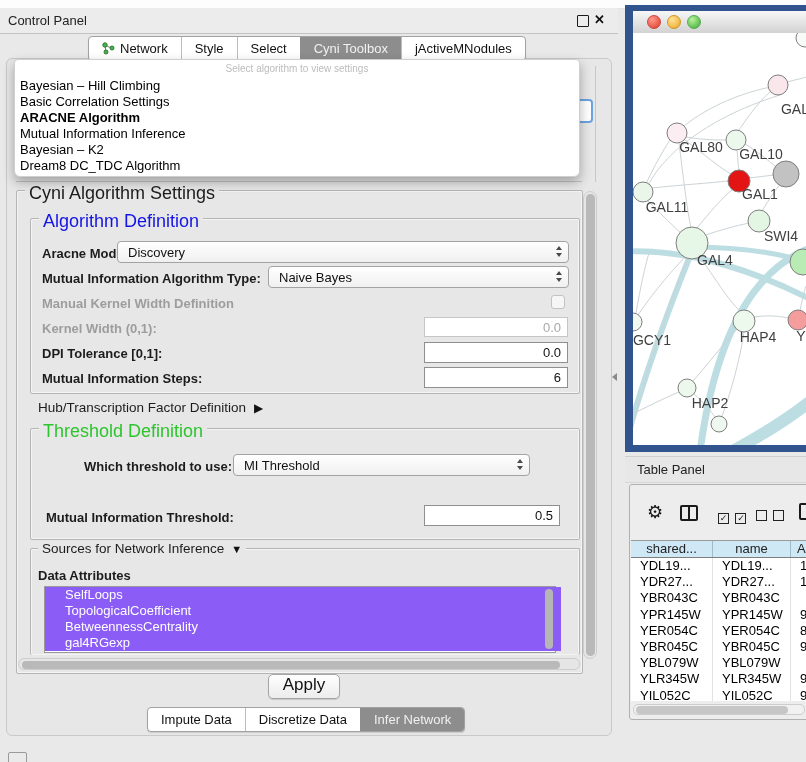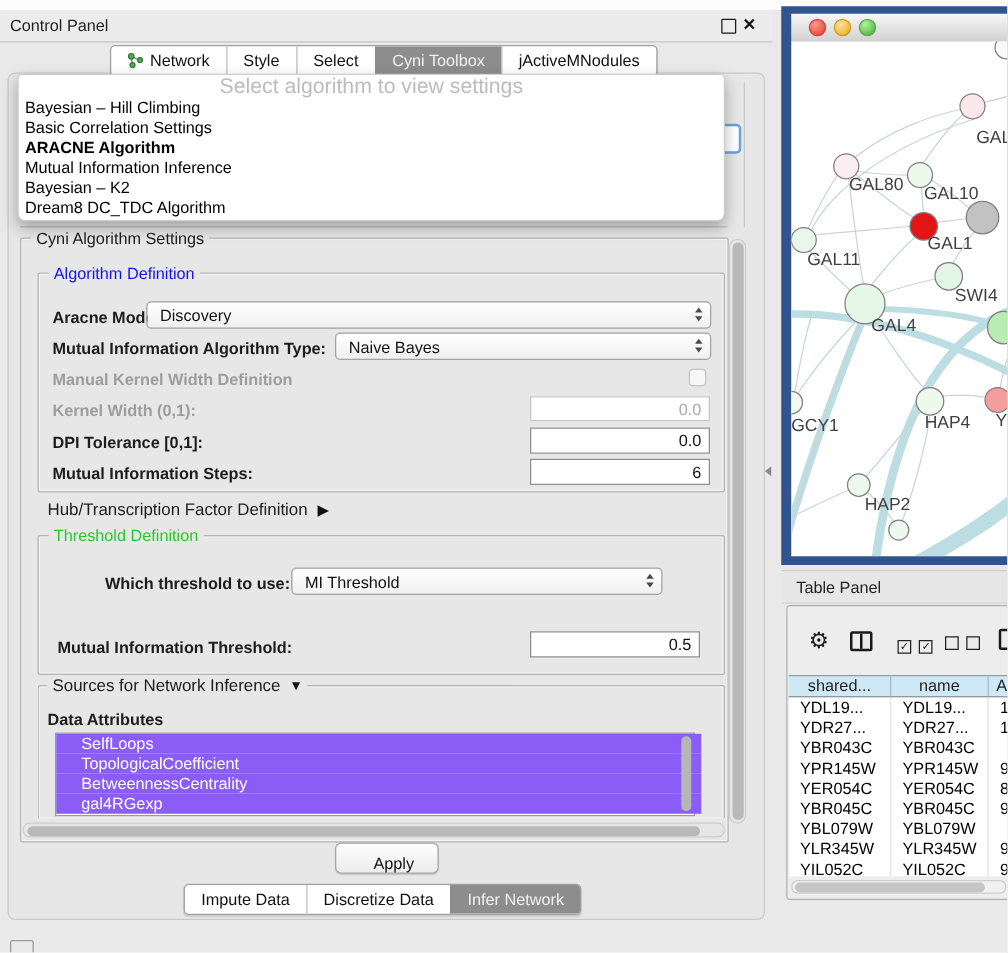--- a/index.html
+++ b/index.html
@@ -4,50 +4,50 @@
 <style>
   html,body{margin:0;padding:0;}
   #root{position:relative;width:806px;height:762px;background:#e9e9e9;overflow:hidden;
         font-family:"Liberation Sans",sans-serif;-webkit-font-smoothing:antialiased;}
   .abs{position:absolute;}
   .lbl{font-size:13px;color:#1c1c1c;white-space:nowrap;}
   .bold{font-weight:bold;}
   .dis{color:#9d9d9d;}
   
   .group{position:absolute;border:1px solid #b5b5b5;border-radius:2px;box-shadow:inset 0 0 0 1px rgba(255,255,255,.55);}
-  .gtitle{position:absolute;top:-8px;left:8px;background:#e7e7e7;padding:0 4px;font-size:13px;white-space:nowrap;}
+  .gtitle{position:absolute;top:-8px;left:8px;background:#e7e7e7;padding:0 4px;font-size:18px;white-space:nowrap;}
   
   .combo{position:absolute;background:linear-gradient(#ffffff,#f0f0f0);border:1px solid #a3a3a3;border-radius:4px;
          height:22px;display:flex;align-items:center;padding-left:10px;font-size:13px;box-sizing:border-box;color:#111;}
   .arrows{position:absolute;right:6px;top:4px;display:flex;flex-direction:column;align-items:center;}
   .arrows .up{width:0;height:0;border-left:3.5px solid transparent;border-right:3.5px solid transparent;border-bottom:4.5px solid #4a4a4a;margin-bottom:2.5px;}
   .arrows .dn{width:0;height:0;border-left:3.5px solid transparent;border-right:3.5px solid transparent;border-top:4.5px solid #4a4a4a;}
   
   .tfield{position:absolute;background:#fff;border:1px solid #8f8f8f;display:flex;align-items:center;
           justify-content:flex-end;padding-right:6px;font-size:13px;box-sizing:border-box;color:#111;}
   .tfield.fdis{border-color:#c6c6c6;color:#a8a8a8;}
   
   .tabseg{position:absolute;display:flex;border:1px solid #a2a2a2;border-radius:4px;overflow:hidden;background:#fff;height:23px;box-shadow:0 1px 1px rgba(0,0,0,.12);}
   .seg{display:flex;align-items:center;justify-content:center;padding:0 13px;font-size:13px;border-left:1px solid #bdbdbd;color:#111;white-space:nowrap;}
   .seg:first-child{border-left:none;}
   .seg.sel{background:#8d8d8d;color:#f1f1f1;border-left-color:#8d8d8d;}
   
   .popup{position:absolute;background:#fff;border:1px solid #cfcfcf;border-radius:4px 4px 6px 6px;
          box-shadow:0 5px 12px rgba(0,0,0,.3);z-index:60;}
-  .popup .ph{text-align:center;color:#bcbcbc;font-size:17px;height:18px;line-height:18px;}
+  .popup .ph{text-align:center;color:#bcbcbc;font-size:10px;height:18px;line-height:18px;}
   .popup .item{height:16px;line-height:16px;padding-left:5px;font-size:13px;color:#000;white-space:nowrap;}
   
   .attrlist{position:absolute;background:#fff;border:1px solid #9a9a9a;box-sizing:border-box;}
   .attr{height:16px;line-height:16px;background:#8b5cf6;color:#fff;font-size:13px;padding-left:20px;width:calc(100% - 14px);white-space:nowrap;}
   
   .sbtrack{position:absolute;background:#e6e6e6;border:1px solid #cdcdcd;border-radius:6px;box-sizing:border-box;}
   .sbthumb{position:absolute;background:#b9b9b9;border-radius:5px;}
   
   .button{position:absolute;background:linear-gradient(#fefefe,#ececec);border:1px solid #a5a5a5;border-radius:5px;
-          display:flex;align-items:flex-end;justify-content:center;font-size:13px;color:#111;box-shadow:0 1px 1px rgba(0,0,0,.15);padding-left:11px;}
+          display:flex;align-items:flex-start;justify-content:center;font-size:17px;color:#111;box-shadow:0 1px 1px rgba(0,0,0,.15);}
   
   .tp-head{position:absolute;display:grid;grid-template-columns:82px 78px 1fr;height:18px;background:#cfe8f6;
            border-top:1px solid #9a9a9a;border-bottom:1px solid #7e7e7e;box-sizing:border-box;}
   .tp-hcell{text-align:center;font-size:13px;line-height:16px;border-right:1px solid #9fbccb;color:#222;overflow:hidden;white-space:nowrap;}
   .tp-rows{position:absolute;background:#fff;overflow:hidden;}
   .tp-row{display:grid;grid-template-columns:82px 78px 1fr;height:16.2px;}
   .tp-cell{padding-left:9px;font-size:13px;line-height:16.2px;white-space:nowrap;overflow:hidden;border-right:1px solid #e2e2e2;color:#000;}
   
   .light{position:absolute;width:14px;height:14px;border-radius:50%;box-sizing:border-box;}
   .cb{position:absolute;width:14px;height:14px;border:1px solid #c3c3c3;border-radius:3px;background:#f6f6f6;box-sizing:border-box;}

